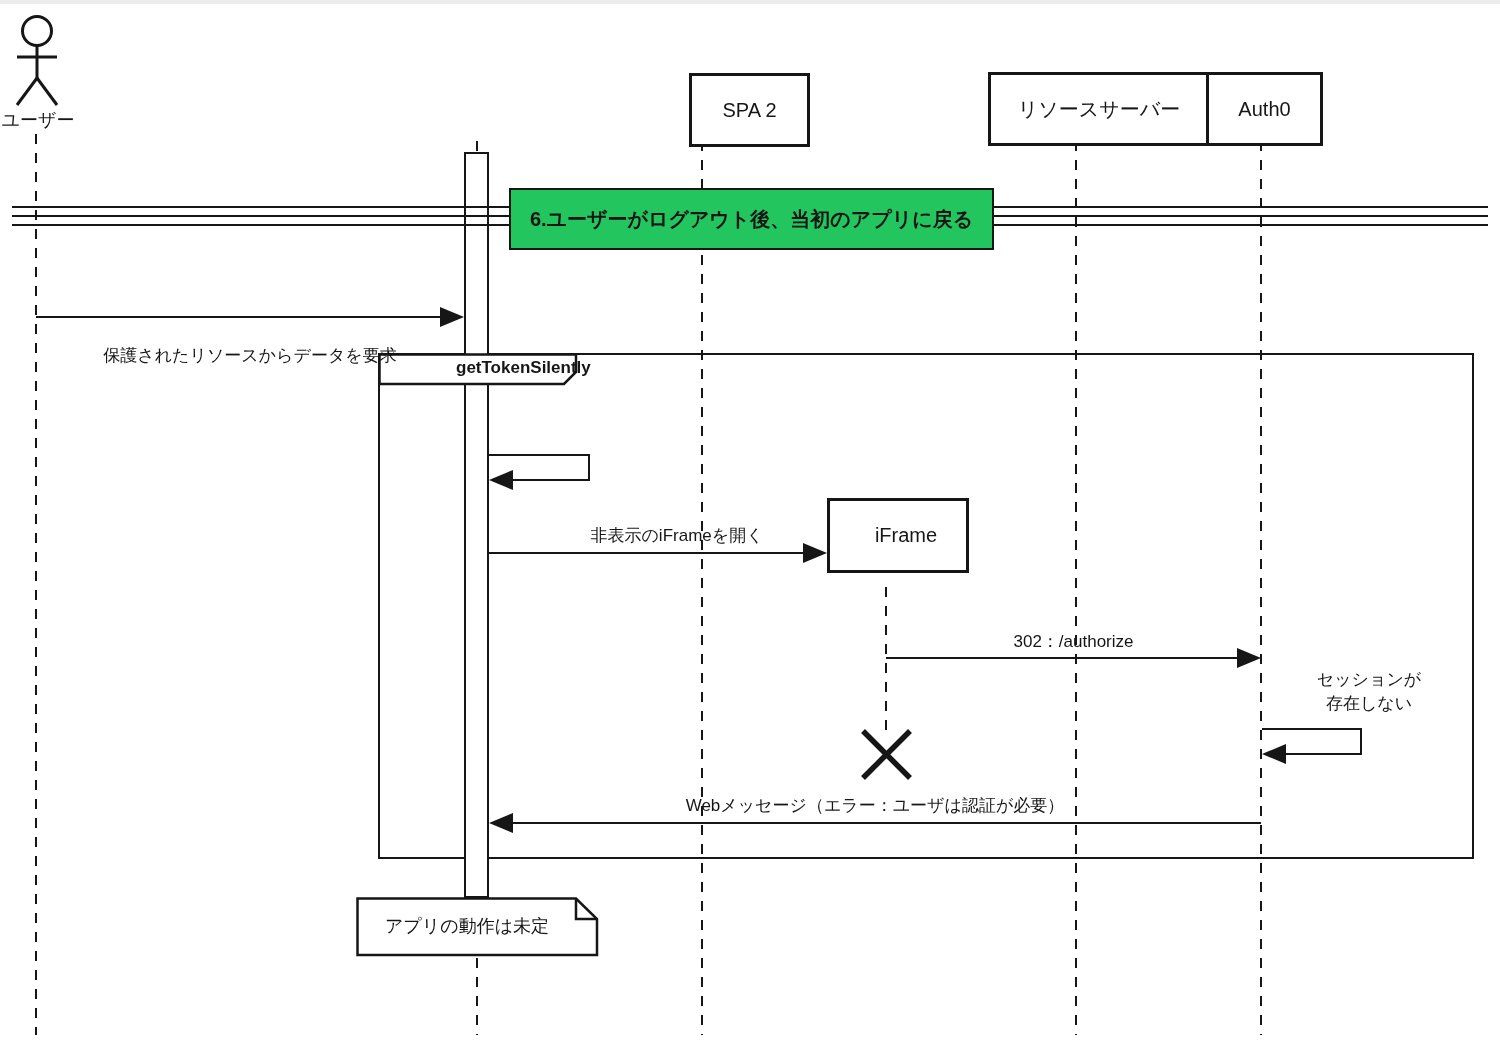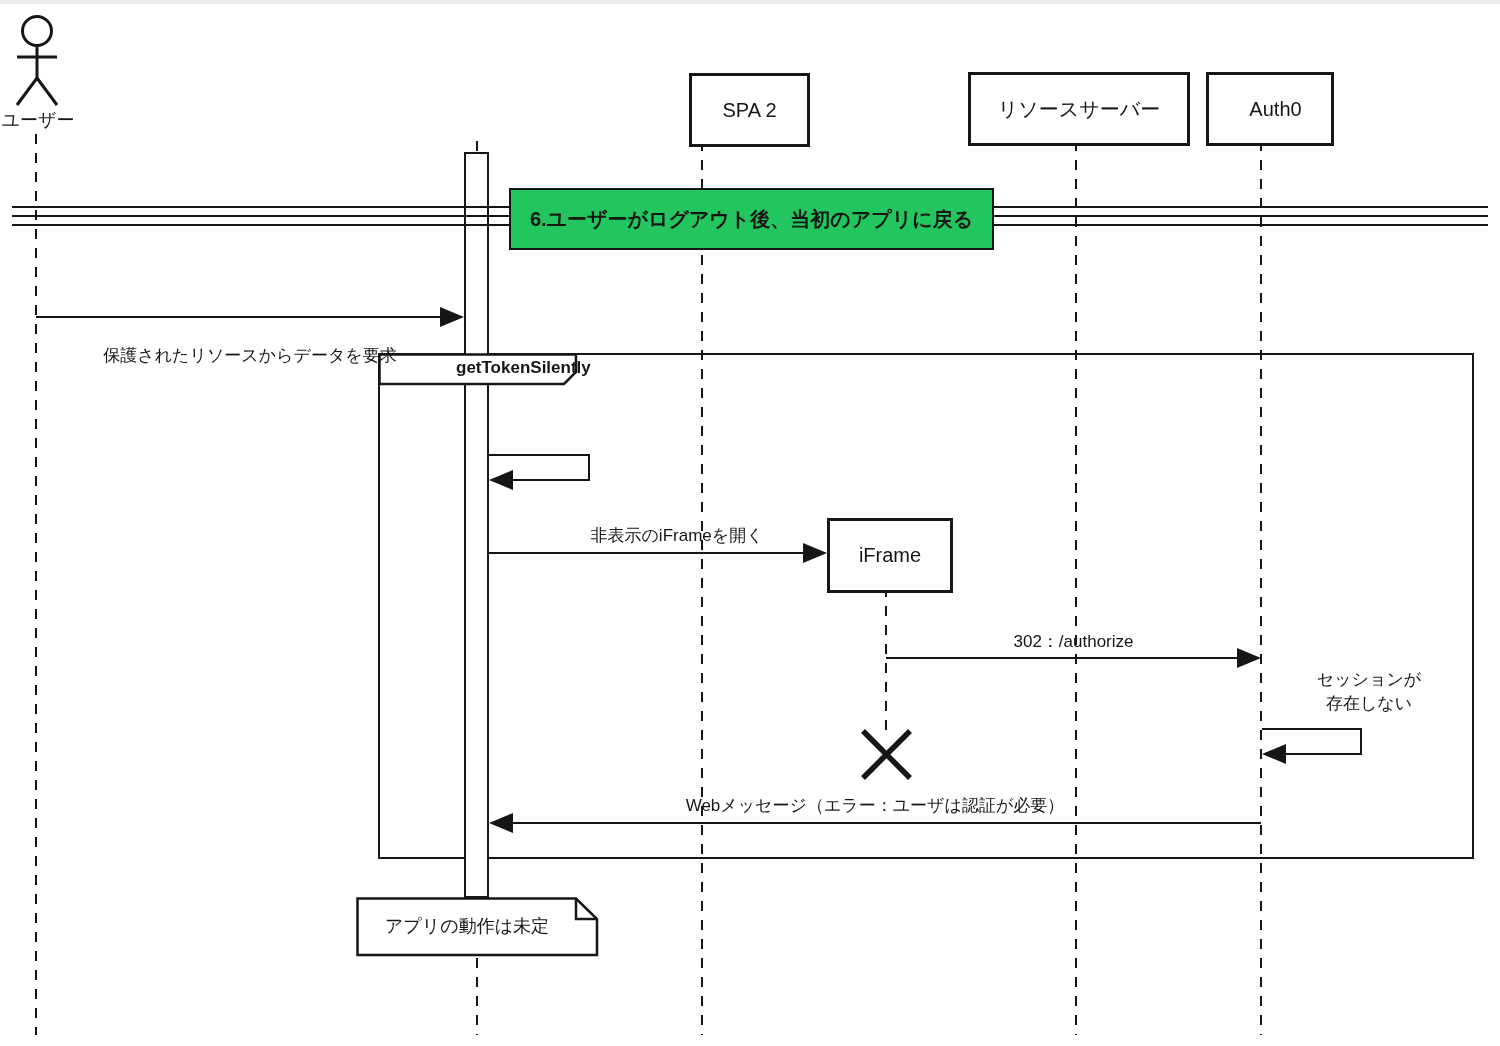--- a/index.html
+++ b/index.html
@@ -95,41 +95,41 @@
     <line x1="30" y1="37.5" x2="30" y2="70" stroke="#161616" stroke-width="3"></line>
     <line x1="10" y1="49" x2="50" y2="49" stroke="#161616" stroke-width="3"></line>
     <line x1="30" y1="70" x2="10" y2="97" stroke="#161616" stroke-width="3"></line>
     <line x1="30" y1="70" x2="50" y2="97" stroke="#161616" stroke-width="3"></line>
   </svg>
   <div class="actor-label" style="left:0px;top:108px;width:76px;">ユーザー</div>
 
   <div class="participant" style="left:645px;top:73px;width:115px;height:68px;margin-left:44px;">
     <span>SPA 2</span>
   </div>
-  <div class="participant" style="left:968px;top:72px;width:216px;height:68px;">
+  <div class="participant" style="left:988px;top:72px;width:216px;height:68px;">
     <span>リソースサーバー</span>
   </div>
-  <div class="participant" style="left:1206px;top:72px;width:111px;height:68px;padding-left:11px;">
+  <div class="participant" style="left:1206px;top:72px;width:111px;height:68px;">
     <span>Auth0</span>
   </div>
 
   <div class="msg-label" style="left:36px;top:301px;width:428px;margin-top:43px;">保護されたリソースからデータを要求</div>
   <div class="msg-line-h" style="left:36px;top:316px;width:408px;"></div>
   <div class="arrow-right" style="left:440px;top:307px;"></div>
 
   <div class="msg-line-h" style="left:489px;top:454px;width:101px;"></div>
   <div class="msg-line-v" style="left:588px;top:454px;height:27px;"></div>
   <div class="msg-line-h" style="left:509px;top:479px;width:81px;"></div>
   <div class="arrow-left" style="left:489px;top:470px;"></div>
 
   <div class="msg-label" style="left:489px;top:524px;width:336px;padding-left:20px;">非表示のiFrameを開く</div>
   <div class="msg-line-h" style="left:489px;top:552px;width:316px;"></div>
   <div class="arrow-right" style="left:803px;top:543px;"></div>
 
-  <div class="participant" style="left:827px;top:518px;width:120px;height:69px;z-index:6;">
+  <div class="participant" style="left:827px;top:498px;width:120px;height:69px;z-index:6;padding-left:16px;">
     <span>iFrame</span>
   </div>
 
   <div class="msg-label" style="left:886px;top:630px;width:375px;">302：/authorize</div>
   <div class="msg-line-h" style="left:886px;top:657px;width:355px;"></div>
   <div class="arrow-right" style="left:1237px;top:648px;"></div>
 
   <div class="msg-label" style="left:1270px;top:668px;width:198px;line-height:24px;">
     <div>セッションが</div>
     <div>存在しない</div>

